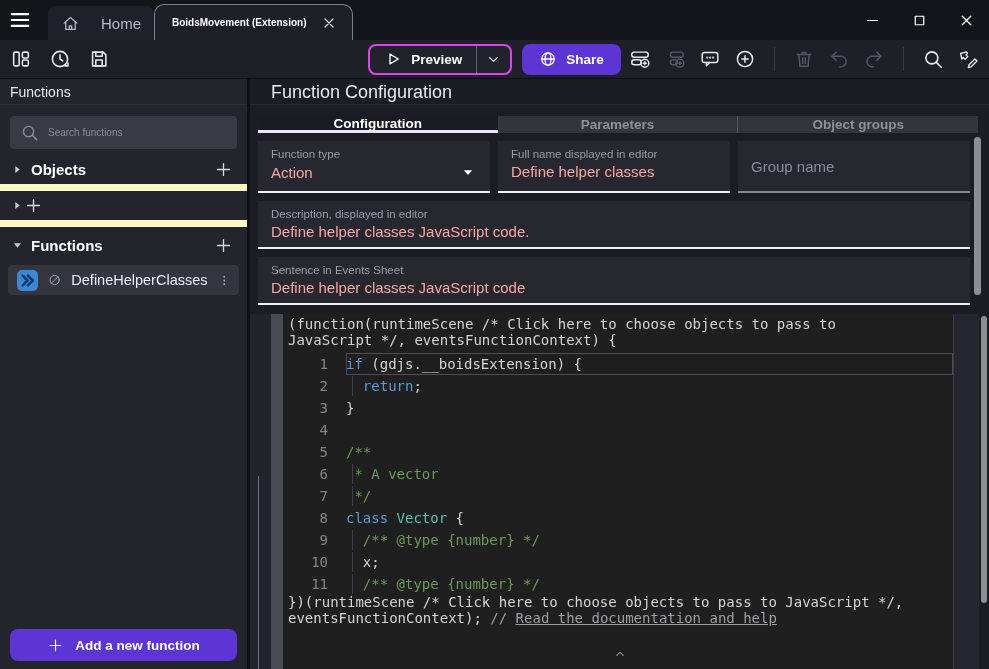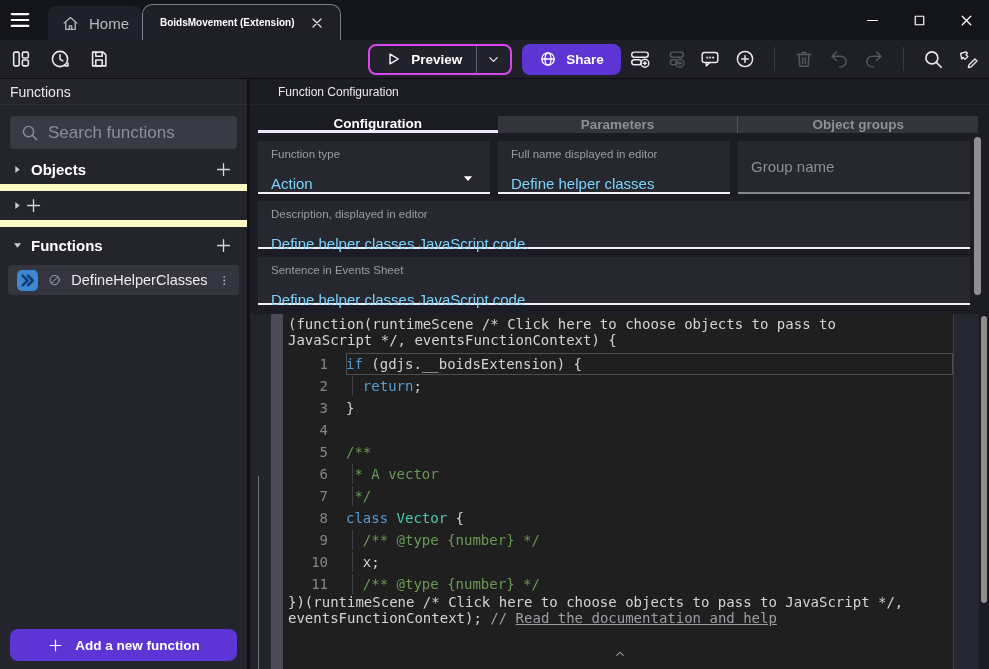--- a/index.html
+++ b/index.html
@@ -4,21 +4,21 @@
 <style>
   * { box-sizing: border-box; margin: 0; padding: 0; }
   html,body { width: 989px; height: 669px; overflow: hidden; }
   body { background:#16161d; font-family:"Liberation Sans", sans-serif; color:#ececf2; }
   .icon { display:inline-flex; align-items:center; justify-content:center; }
   .icon svg { display:block; }
 
   
   .titlebar { height:40px; background:#14141b; position:relative; display:flex; align-items:flex-end; }
   .menu-btn { position:absolute; left:8px; top:9px; width:24px; height:22px; color:#fff; cursor:pointer; }
-  .tab-home { margin-left:48px; height:34px; display:flex; align-items:center; gap:9px; padding:0 13px; background:#20202a; border-radius:8px 8px 0 0; color:#b9b9c3; font-size:15px; }
+  .tab-home { margin-left:48px; height:34px; display:flex; align-items:center; gap:21px; padding:0 13px; background:#20202a; border-radius:8px 8px 0 0; color:#b9b9c3; font-size:15px; }
   .tab-home .icon { color:#b9b9c3; }
   .tab-active { height:36px; display:flex; align-items:center; gap:15px; padding:0 15px 0 17px; background:#1f1f28; border:1px solid #7e7e8a; border-bottom:none; border-radius:10px 10px 0 0; color:#fff; font-weight:bold; font-size:10px; }
   .tab-close { color:#e4e4ea; width:16px; height:16px; }
   .win-controls { position:absolute; right:14px; top:0; height:40px; display:flex; align-items:center; gap:30px; color:#fff; }
   .win-controls .icon { width:17px; height:17px; }
 
   
   .toolbar { height:38px; background:#1f1f28; display:flex; align-items:center; padding:0 10px; }
   .tb-side { flex:1 1 0; display:flex; align-items:center; gap:17px; }
   .tb-side.right { justify-content:flex-end; gap:13px; }
@@ -33,51 +33,51 @@
 
   
   .content { display:flex; height:591px; border-top:1px solid #0e0e13; }
   .v-sep { width:3px; background:#101016; }
 
   
   .sidebar { width:247px; background:#24242d; display:flex; flex-direction:column; }
   .side-header { height:26px; line-height:26px; padding-left:10px; color:#e6e6ec; font-size:14px; border-bottom:1px solid #30303a; flex-shrink:0; }
   .search-wrap { margin:11px 10px 6px; position:relative; flex-shrink:0; }
   .search-wrap .icon { position:absolute; left:10px; top:7px; width:19px; height:19px; color:#8d8d99; }
-  .search-input { width:100%; height:33px; background:#3a3a45; border:none; outline:none; border-radius:4px; color:#e6e6ec; font-size:17px; padding:0 10px 0 38px; font-family:"Liberation Sans",sans-serif; }
+  .search-input { width:100%; height:33px; background:#3a3a45; border:none; outline:none; border-radius:4px; color:#e6e6ec; font-size:10px; padding:0 10px 0 38px; font-family:"Liberation Sans",sans-serif; }
   .search-input::placeholder { color:#8d8d99; }
   .tree-row { height:36px; display:flex; align-items:center; padding:0 14px 0 11px; cursor:pointer; flex-shrink:0; }
   .tree-row.bordered { border-bottom:7px solid #fef9c3; }
   .tree-chevron { width:13px; height:13px; color:#cacad3; flex-shrink:0; }
   .tree-label { font-weight:bold; font-size:15px; color:#fff; margin-left:7px; flex:1; }
   .tree-plus { width:19px; height:19px; color:#d6d6de; cursor:pointer; }
   .func-item { margin:2px 8px 0; height:30px; background:#35353f; border-radius:4px; display:flex; align-items:center; padding:0 9px; gap:10px; cursor:pointer; flex-shrink:0; }
   .func-badge { width:21px; height:21px; border-radius:5px; background:#3f87d2; flex-shrink:0; }
   .slash-icon { width:16px; height:16px; color:#a2a2ac; }
   .func-label { color:#ececf2; font-size:14.5px; flex:1; }
   .kebab-icon { width:15px; height:15px; color:#b9b9c3; }
   .side-spacer { flex:1; }
   .btn-add { margin:0 10px 8px; height:32px; background:#5d35d4; border-radius:8px; color:#fff; font-weight:bold; font-size:13.5px; display:flex; align-items:center; justify-content:center; gap:11px; cursor:pointer; flex-shrink:0; }
   .btn-add .icon { width:17px; height:17px; }
 
   
   .main { flex:1; background:#1c1c24; display:flex; flex-direction:column; min-width:0; }
-  .main-header { height:26px; line-height:26px; padding-left:28px; color:#e9e9ef; font-size:12px; border-bottom:1px solid #26262f; flex-shrink:0; }
+  .main-header { height:26px; line-height:26px; padding-left:21px; color:#e9e9ef; font-size:18px; border-bottom:1px solid #26262f; flex-shrink:0; }
   .tabbar { display:flex; height:17px; margin:11px 11px 0 8px; flex-shrink:0; }
   .tab { flex:1; display:flex; align-items:center; justify-content:center; background:#34343d; color:#8f8f99; font-weight:bold; font-size:13.5px; cursor:pointer; }
   .tab.active { background:#1b1b23; color:#fff; border-bottom:3px solid #ebe6f8; }
   .tab:nth-child(3) { border-left:1px solid #55555f; }
 
   .formarea { position:relative; padding:8px 19px 0 8px; flex-shrink:0; }
   .form-row1 { display:grid; grid-template-columns:1fr 1fr 1fr; gap:8px; height:52px; }
   .field { background:#27272f; border-bottom:2px solid #f2f2f4; padding:7px 13px 0; display:flex; flex-direction:column; cursor:text; }
   .field.empty { border-bottom-color:#86868f; justify-content:center; padding-top:0; }
   .field-label { font-size:11.5px; color:#9c9ca7; }
   .field-value-row { display:flex; align-items:center; justify-content:space-between; margin-top:3px; }
-  .field-value { font-size:15px; color:#7dd3fc;margin-top:12px; }
+  .field-value { font-size:15px; color:#fca5a5; }
   .field-placeholder { font-size:15px; color:#8d8d99; }
   .dd-caret { width:18px; height:18px; color:#fff; }
   .field-wide { height:48px; margin-top:8px; }
   .scroll-thumb-form { position:absolute; right:8px; top:4px; width:7px; height:158px; background:#8d8d93; border-radius:4px; cursor:grab; }
 
   
   .codepanel { flex:1; margin-top:9px; display:flex; position:relative; min-height:0; background:#1f1f1f; }
   .code-left { width:21px; background:#23232c; position:relative; flex-shrink:0; }
   .code-left-line { position:absolute; left:8px; top:162px; bottom:0; width:0; border-left:1px solid #70707a; }
   .code-scrollstrip { width:12px; background:#4b4b56; flex-shrink:0; cursor:grab; }

